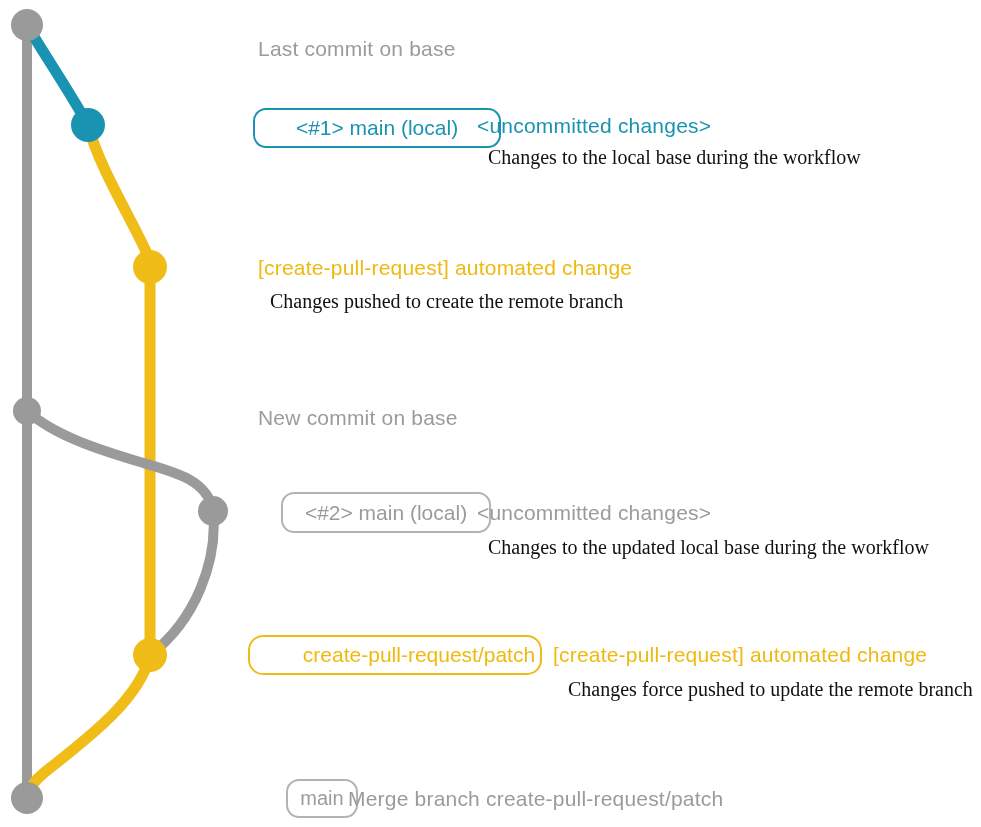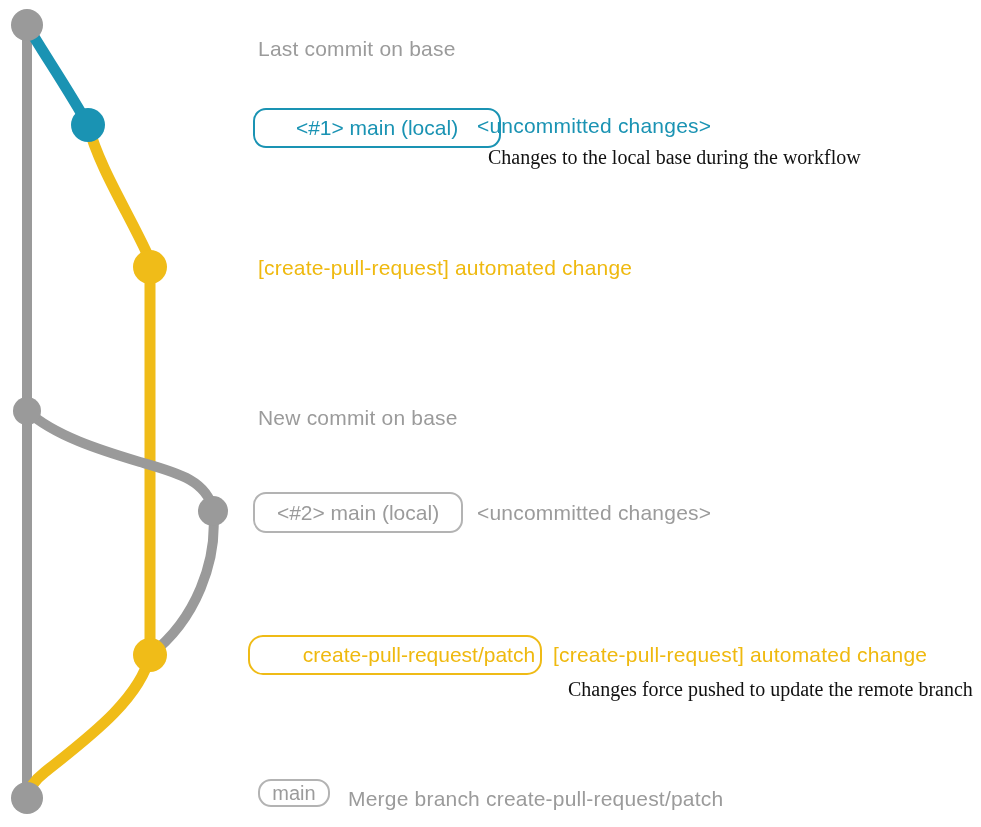--- a/index.html
+++ b/index.html
@@ -37,21 +37,21 @@
   .desc {
     font-family: "Liberation Serif", serif;
     font-size: 20px;
     line-height: 24px;
     color: #111111;
   }
   .c-gray  { color: #9b9b9b; }
   .c-blue  { color: #1a93b3; }
   .c-yellow{ color: #efb90f; }
   .b-blue  { border-color: #1a93b3; }
-  .b-gray  { border-color: #b3b3b3; }
+  .b-gray  { border-color: #b3b3b3; margin-left: 28px; }
   .b-yellow{ border-color: #efbb16; padding-left: 48px; }
 </style>
 </head>
 <body>
 
 <div class="canvas">
 
   <svg class="graph-svg" width="240" height="827" viewBox="0 0 240 827">
       <path d="M27,25 L27,798" stroke="#9a9a9a" stroke-width="10" fill="none" stroke-linecap="round"></path>
       <path d="M27,25 C40,48 70,92 88,125" stroke="#1a93b3" stroke-width="11" fill="none" stroke-linecap="round"></path>
@@ -69,26 +69,28 @@
       <circle cx="27" cy="798" r="16" fill="#9a9a9a"></circle>
     </svg>
 
   <div class="abs heading c-gray" style="left:258px; top:13px;margin-top:23px;">Last commit on base</div>
 
   <div class="abs badge b-blue c-blue" style="left:253px; top:108px; width:248px; height:40px;">&lt;#1&gt; main (local)</div>
   <div class="abs title c-blue" style="left:477px; top:113px;">&lt;uncommitted changes&gt;</div>
   <div class="abs desc" style="left:488px; top:145px;">Changes to the local base during the workflow</div>
 
   <div class="abs title c-yellow" style="left:258px; top:255px;">[create-pull-request] automated change</div>
+  <div class="abs desc" style="left:270px; top:289px;">Changes pushed to create the remote branch</div>
 
   <div class="abs heading c-gray" style="left:258px; top:405px;">New commit on base</div>
 
   <div class="abs badge b-gray c-gray" style="left:253px; top:492px; width:210px; height:41px;">&lt;#2&gt; main (local)</div>
   <div class="abs title c-gray" style="left:477px; top:500px;">&lt;uncommitted changes&gt;</div>
+  <div class="abs desc" style="left:488px; top:535px;">Changes to the updated local base during the workflow</div>
 
   <div class="abs badge b-yellow c-yellow" style="left:248px; top:635px; width:294px; height:40px; border-radius:15px;">create-pull-request/patch</div>
   <div class="abs title c-yellow" style="left:553px; top:642px;">[create-pull-request] automated change</div>
   <div class="abs desc" style="left:568px; top:677px;">Changes force pushed to update the remote branch</div>
 
-  <div class="abs badge b-gray c-gray" style="left:258px; top:779px; width:72px; height:28px; font-size:20px;">main</div>
+  <div class="abs badge b-gray c-gray" style="left:258px; top:779px; width:72px; height:39px; font-size:20px;">main</div>
   <div class="abs title c-gray" style="left:348px; top:786px;">Merge branch create-pull-request/patch</div>
 
 </div>
 
 </body></html>

